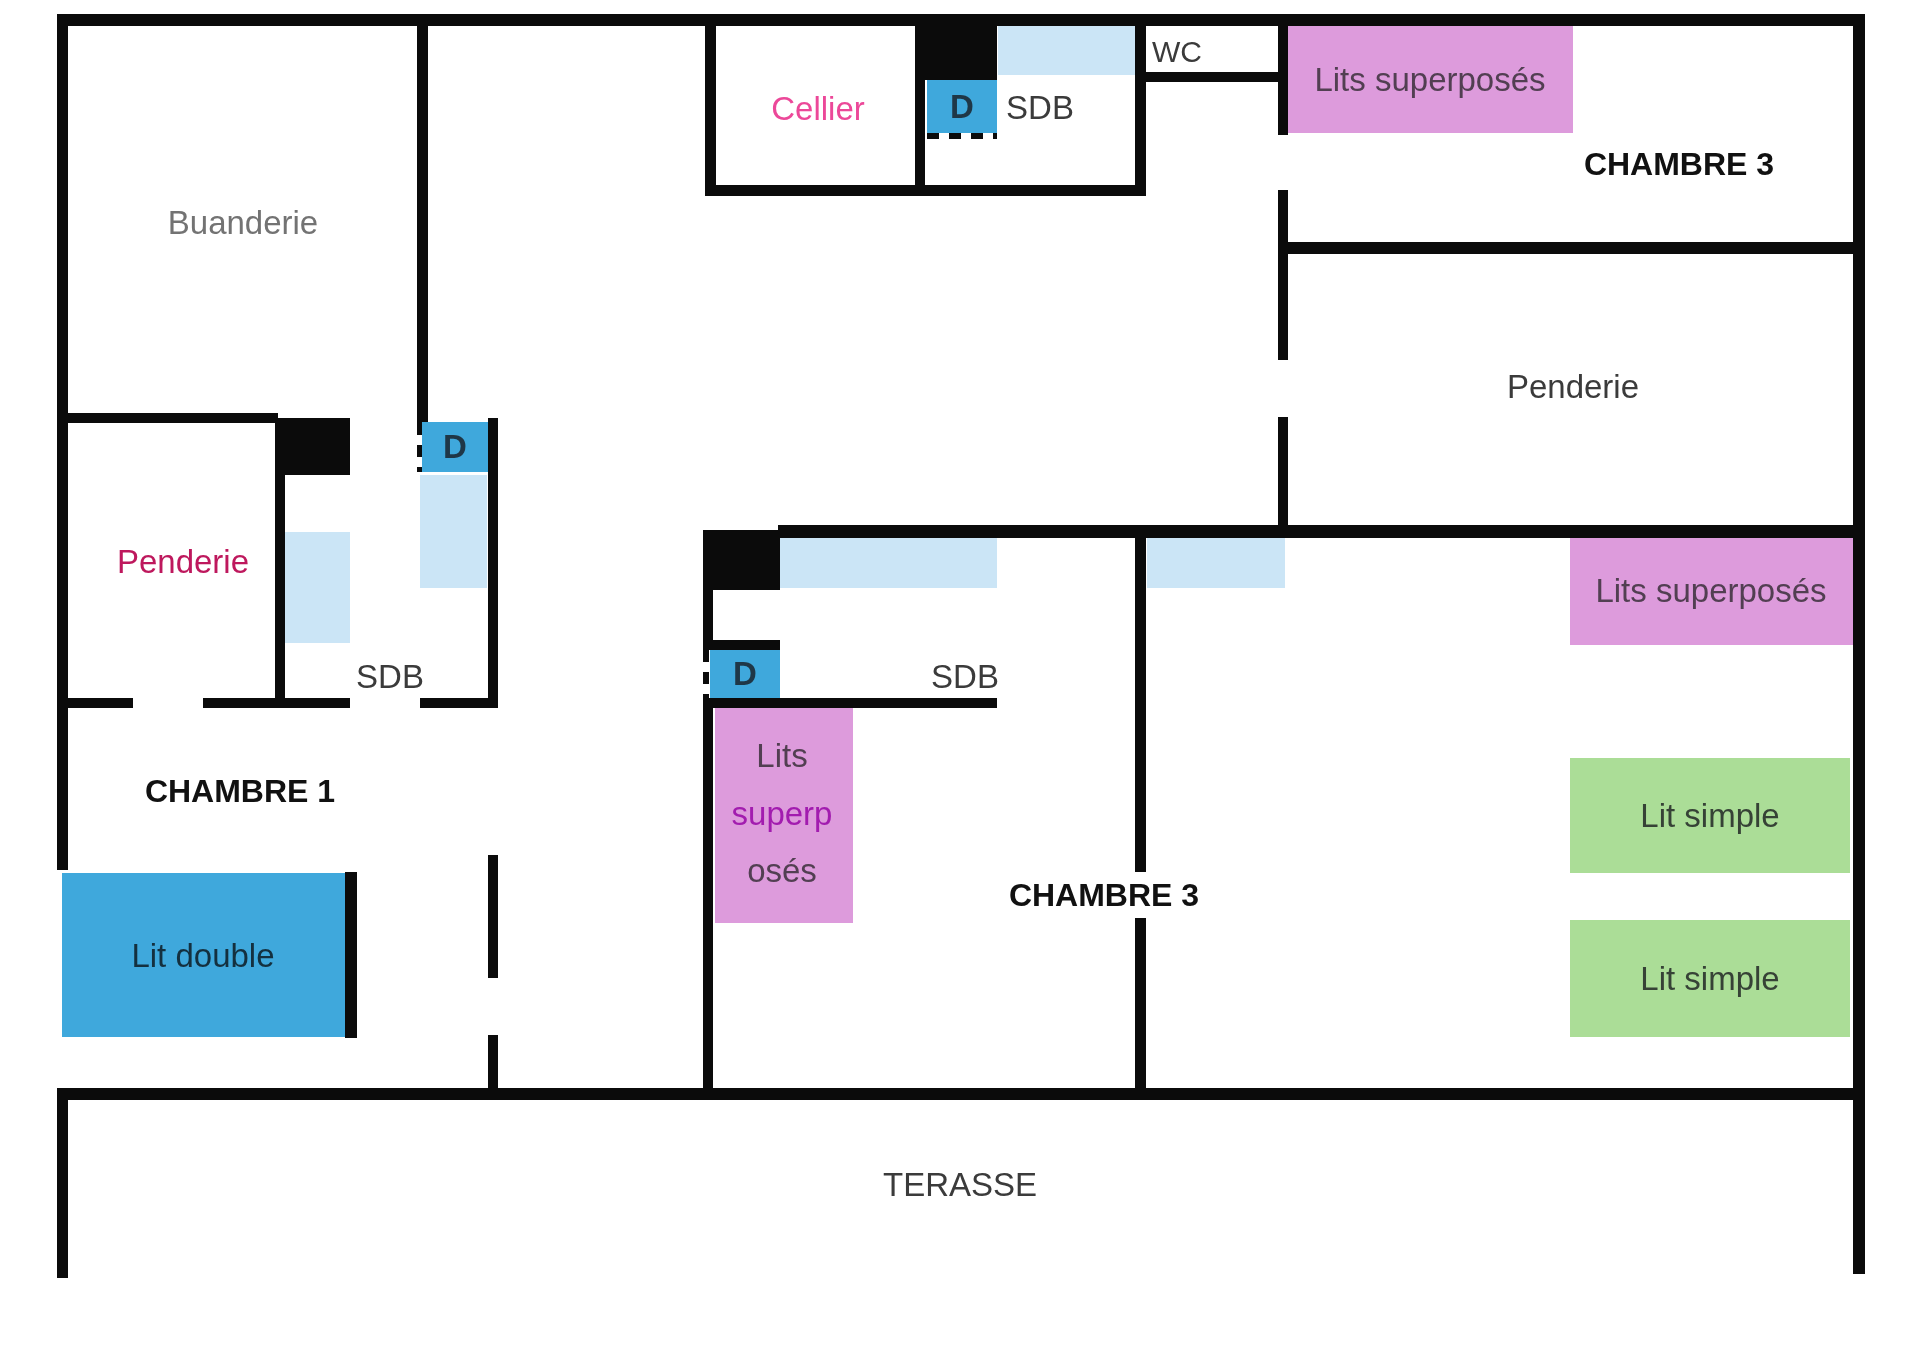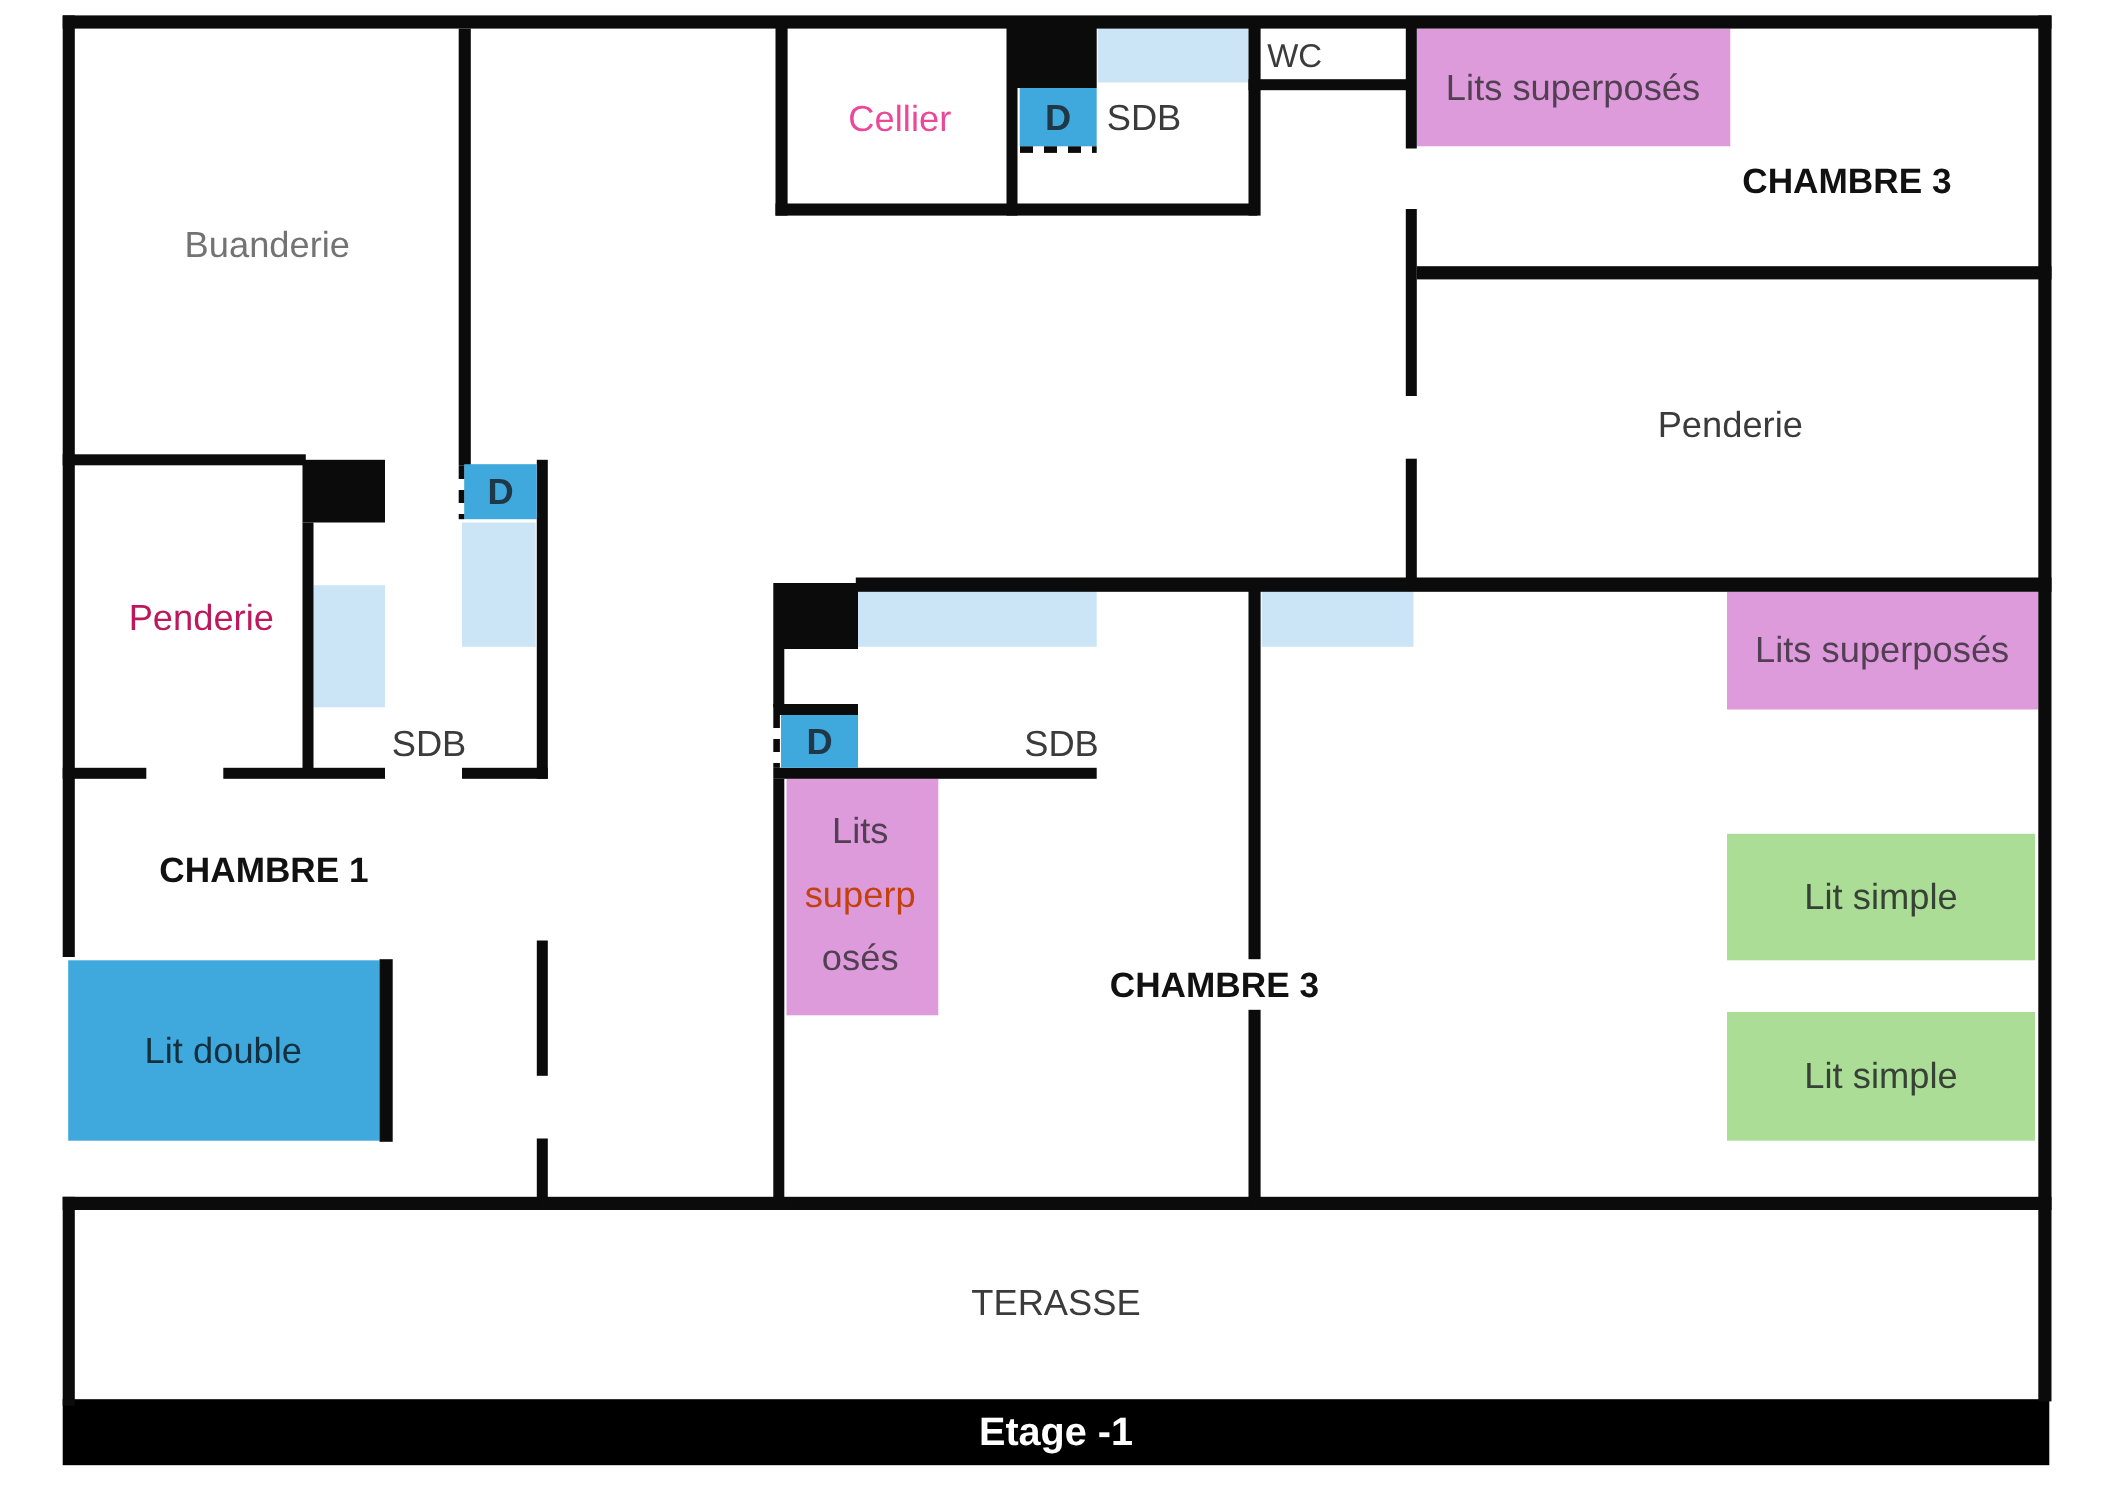--- a/index.html
+++ b/index.html
@@ -33,37 +33,34 @@
   .footer{
     position:absolute;
     display:flex;align-items:center;justify-content:center;
     font-weight:700;font-size:36px;
   }
 </style>
 </head>
 <body>
 
 <div class="plan">
-  <div class="footer" style="left: 57px; top: 1272px; width: 1806px; height: 60px; background: rgb(0, 0, 0); color: rgb(255, 255, 255);">
-    <span>Etage -1</span>
-  </div>
 <div class="win" style="left: 998px; top: 23px; width: 137px; height: 52px; background: rgb(203, 229, 246);"></div>
     <div class="win" style="left: 420px; top: 475px; width: 67px; height: 113px; background: rgb(203, 229, 246);"></div>
     <div class="win" style="left: 285px; top: 532px; width: 65px; height: 111px; background: rgb(203, 229, 246);"></div>
     <div class="win" style="left: 780px; top: 537px; width: 217px; height: 51px; background: rgb(203, 229, 246);"></div>
     <div class="win" style="left: 1147px; top: 535px; width: 138px; height: 53px; background: rgb(203, 229, 246);"></div>
     <div class="furn" style="left: 62px; top: 873px; width: 283px; height: 164px; background: rgb(63, 168, 220);"></div>
     <div class="furn-label" style="left: 203px; top: 955px; color: rgb(20, 48, 63);">Lit double</div>
     <div class="furn" style="left: 1288px; top: 26px; width: 285px; height: 107px; background: rgb(221, 155, 220);"></div>
     <div class="furn-label" style="left: 1430px; top: 79px; color: rgb(82, 63, 82);">Lits superposés</div>
     <div class="furn" style="left: 1570px; top: 538px; width: 283px; height: 107px; background: rgb(221, 155, 220);"></div>
     <div class="furn-label" style="left: 1711px; top: 590px; color: rgb(82, 63, 82);">Lits superposés</div>
     <div class="furn" style="left: 715px; top: 708px; width: 138px; height: 215px; background: rgb(221, 155, 220);"></div>
     <div class="furn-label" style="left: 782px; top: 755px; color: rgb(82, 63, 82); text-align: right;">Lits</div>
-    <div class="furn-label" style="left: 782px; top: 813px; color: #c2410c; text-align: center;">superp</div>
+    <div class="furn-label" style="left: 782px; top: 813px; color: #a21caf; text-align: center;">superp</div>
     <div class="furn-label" style="left: 782px; top: 870px; color: rgb(82, 63, 82);">osés</div>
     <div class="furn" style="left: 1570px; top: 758px; width: 280px; height: 115px; background: rgb(171, 221, 151);"></div>
     <div class="furn-label" style="left: 1710px; top: 815px; color: rgb(54, 66, 54);">Lit simple</div>
     <div class="furn" style="left: 1570px; top: 920px; width: 280px; height: 117px; background: rgb(171, 221, 151);"></div>
     <div class="furn-label" style="left: 1710px; top: 978px; color: rgb(54, 66, 54);">Lit simple</div>
     <div class="wall" style="left: 57px; top: 14px; width: 1808px; height: 12px; background: rgb(11, 11, 11);"></div>
     <div class="wall" style="left: 57px; top: 14px; width: 11px; height: 856px; background: rgb(11, 11, 11);"></div>
     <div class="wall" style="left: 57px; top: 1088px; width: 11px; height: 190px; background: rgb(11, 11, 11);"></div>
     <div class="wall" style="left: 1853px; top: 14px; width: 12px; height: 1260px; background: rgb(11, 11, 11);"></div>
     <div class="wall" style="left: 57px; top: 1088px; width: 1808px; height: 12px; background: rgb(11, 11, 11);"></div>

